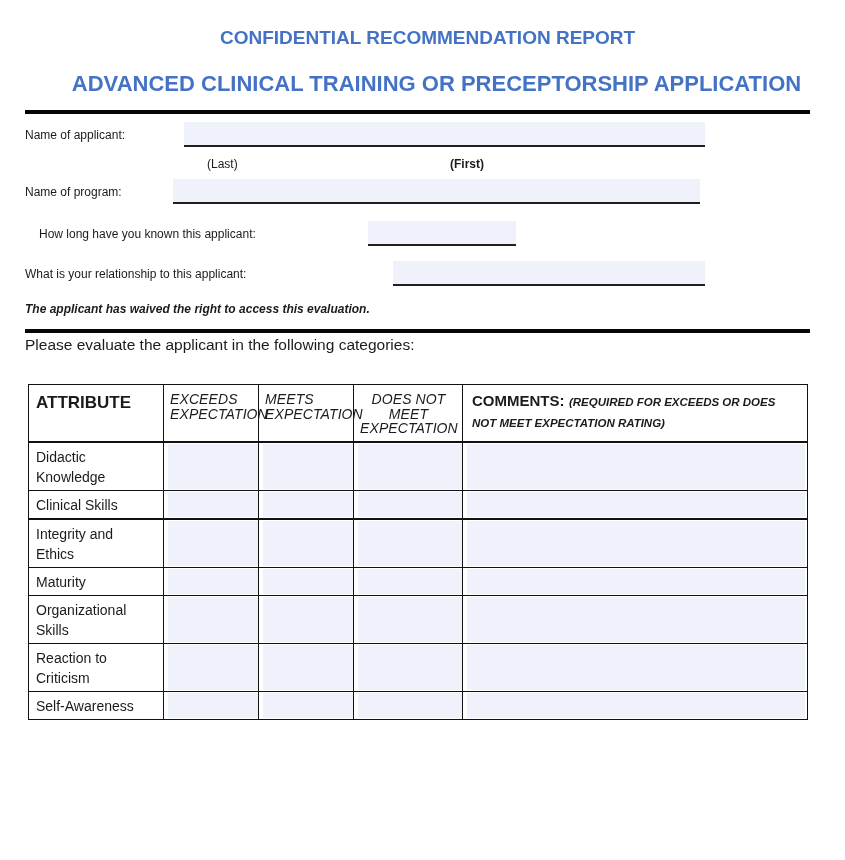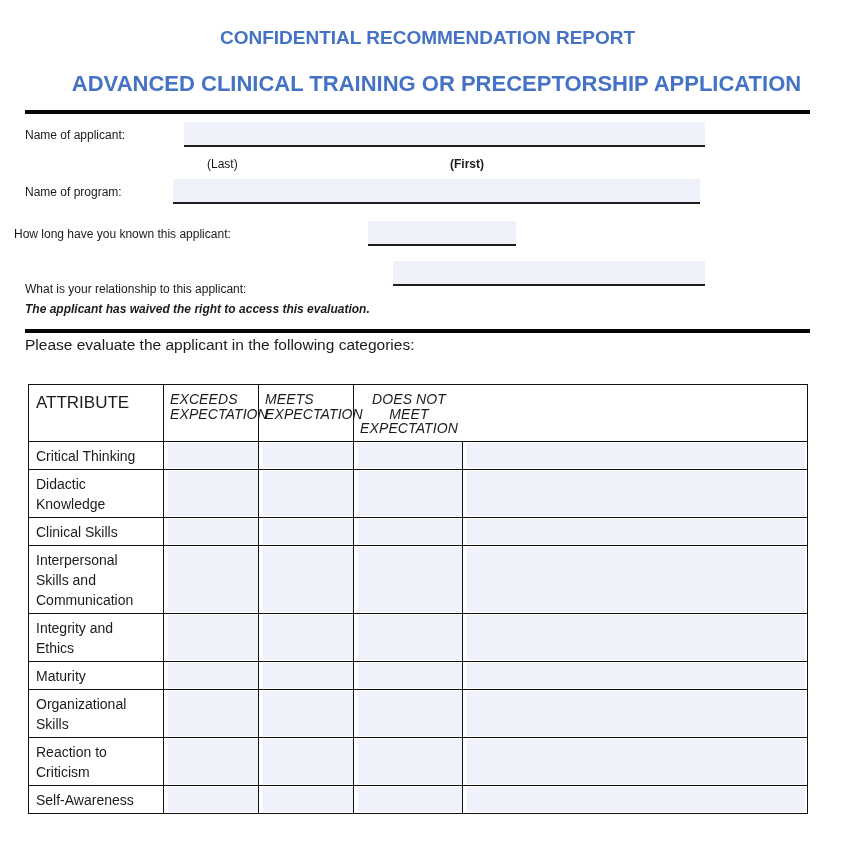--- a/index.html
+++ b/index.html
@@ -59,21 +59,21 @@
   .tcell:last-child { border-right: none; }
   .c-attr { width: 135px; }
   .c-rate1 { width: 95px; }
   .c-rate2 { width: 95px; }
   .c-rate3 { width: 109px; text-align: center; }
   .c-comm { flex: 1; }
 
   
   .hrow { min-height: 57px; }
   .h-attr {
-    font-size: 17px; font-weight: normal;
+    font-size: 17px; font-weight: bold;
     padding: 8px 7px 4px 7px;
   }
   .h-small {
     font-size: 14px;
     line-height: 14.5px;
     padding: 7px 5px 4px 6px;
     letter-spacing: 0.1px;
     font-style: italic;
   }
   .h-comm { padding: 6px 8px 4px 9px; line-height: 19px; }
@@ -103,42 +103,45 @@
   <div class="rule" id="rule1"></div>
 
   <div class="lbl" style="left:25px; top:128px;">Name of applicant:</div>
   <div class="ffield" style="left:184px; top:122px; width:521px;"></div>
   <div class="lbl" style="left:207px; top:157px;">(Last)</div>
   <div class="lbl" style="left:450px; top:157px;font-weight:bold;">(First)</div>
 
   <div class="lbl" style="left:25px; top:185px;">Name of program:</div>
   <div class="ffield" style="left:173px; top:179px; width:527px;"></div>
 
-  <div class="lbl" style="left:14px; top:227px;">How long have you known this applicant:</div>
+  <div class="lbl" style="left:39px; top:227px;">How long have you known this applicant:</div>
   <div class="ffield" style="left:368px; top:221px; width:148px;"></div>
 
-  <div class="lbl" style="left:25px; top:267px;margin-top:15px;">What is your relationship to this applicant:</div>
+  <div class="lbl" style="left:25px; top:267px;">What is your relationship to this applicant:</div>
   <div class="ffield" style="left:393px; top:261px; width:312px;"></div>
 
   <div class="lbl" id="waiver-note" style="left:25px; top:302px;">The applicant has waived the right to access this evaluation.</div>
 
   <div class="rule" id="rule2"></div>
 
   <div class="lbl" id="eval-instruction" style="left:25px; top:336px;">Please evaluate the applicant in the following categories:</div>
 
   <div id="eval-table">
     <div class="trow hrow">
       <div class="tcell c-attr h-attr">ATTRIBUTE</div>
       <div class="tcell c-rate1 h-small">EXCEEDS<br>EXPECTATION</div>
       <div class="tcell c-rate2 h-small">MEETS<br>EXPECTATION</div>
       <div class="tcell c-rate3 h-small">DOES NOT<br>MEET<br>EXPECTATION</div>
+      <div class="tcell c-comm h-comm">
+        <span class="comm-label">COMMENTS:</span>
+        <span class="comm-note"> (REQUIRED FOR EXCEEDS OR DOES NOT MEET EXPECTATION RATING)</span>
+      </div>
     </div>
     <div id="table-rows">
         <div class="trow">
-          <div class="tcell c-attr a-label">Critical Thinking</div>
           <div class="tcell c-rate1">
             <div class="fill"></div>
           </div>
           <div class="tcell c-rate2">
             <div class="fill"></div>
           </div>
           <div class="tcell c-rate3">
             <div class="fill"></div>
           </div>
           <div class="tcell c-comm">
@@ -169,21 +172,20 @@
             <div class="fill"></div>
           </div>
           <div class="tcell c-rate3">
             <div class="fill"></div>
           </div>
           <div class="tcell c-comm">
             <div class="fill"></div>
           </div>
         </div>
         <div class="trow">
-          <div class="tcell c-attr a-label">Interpersonal<br>Skills and<br>Communication</div>
           <div class="tcell c-rate1">
             <div class="fill"></div>
           </div>
           <div class="tcell c-rate2">
             <div class="fill"></div>
           </div>
           <div class="tcell c-rate3">
             <div class="fill"></div>
           </div>
           <div class="tcell c-comm">

